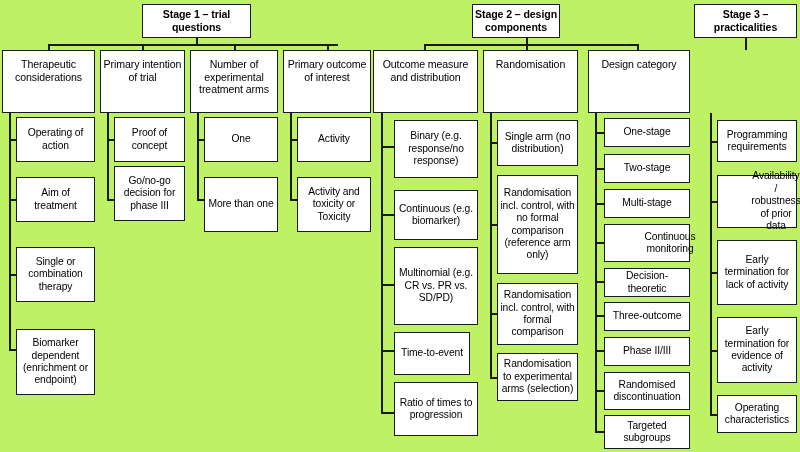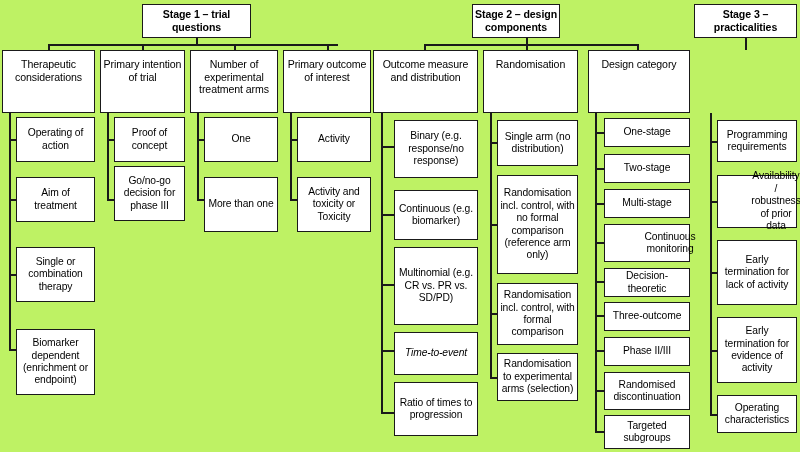--- a/index.html
+++ b/index.html
@@ -111,21 +111,21 @@
   <div class="box col" style="left:373px;top:50px;width:105px;height:63px;">Outcome measure and distribution</div>
   <div class="connector v" style="left:381px;top:113px;height:300px;"></div>
   <div class="connector h" style="left:381px;top:146px;width:14px;"></div>
   <div class="connector h" style="left:381px;top:214px;width:14px;"></div>
   <div class="connector h" style="left:381px;top:284px;width:14px;"></div>
   <div class="connector h" style="left:381px;top:350px;width:14px;"></div>
   <div class="connector h" style="left:381px;top:412px;width:14px;"></div>
   <div class="box leaf" style="left:394px;top:120px;width:84px;height:58px;">Binary (e.g. response/no response)</div>
   <div class="box leaf" style="left:394px;top:190px;width:84px;height:50px;">Continuous (e.g. biomarker)</div>
   <div class="box leaf" style="left:394px;top:247px;width:84px;height:78px;">Multinomial (e.g. CR vs. PR vs. SD/PD)</div>
-  <div class="box leaf" style="left:394px;top:332px;width:84px;height:43px;font-style:italic;">Time-to-event</div>
+  <div class="box leaf" style="left:394px;top:332px;width:76px;height:43px;">Time-to-event</div>
   <div class="box leaf" style="left:394px;top:382px;width:84px;height:54px;">Ratio of times to progression</div>
 
   <div class="box col" style="left:483px;top:50px;width:95px;height:63px;">Randomisation</div>
   <div class="connector v" style="left:490px;top:113px;height:265px;"></div>
   <div class="connector h" style="left:490px;top:142px;width:8px;"></div>
   <div class="connector h" style="left:490px;top:224px;width:8px;"></div>
   <div class="connector h" style="left:490px;top:313px;width:8px;"></div>
   <div class="connector h" style="left:490px;top:377px;width:8px;"></div>
   <div class="box leaf" style="left:497px;top:120px;width:81px;height:46px;">Single arm (no distribution)</div>
   <div class="box leaf" style="left:497px;top:175px;width:81px;height:99px;">Randomisation incl. control, with no formal comparison (reference arm only)</div>

